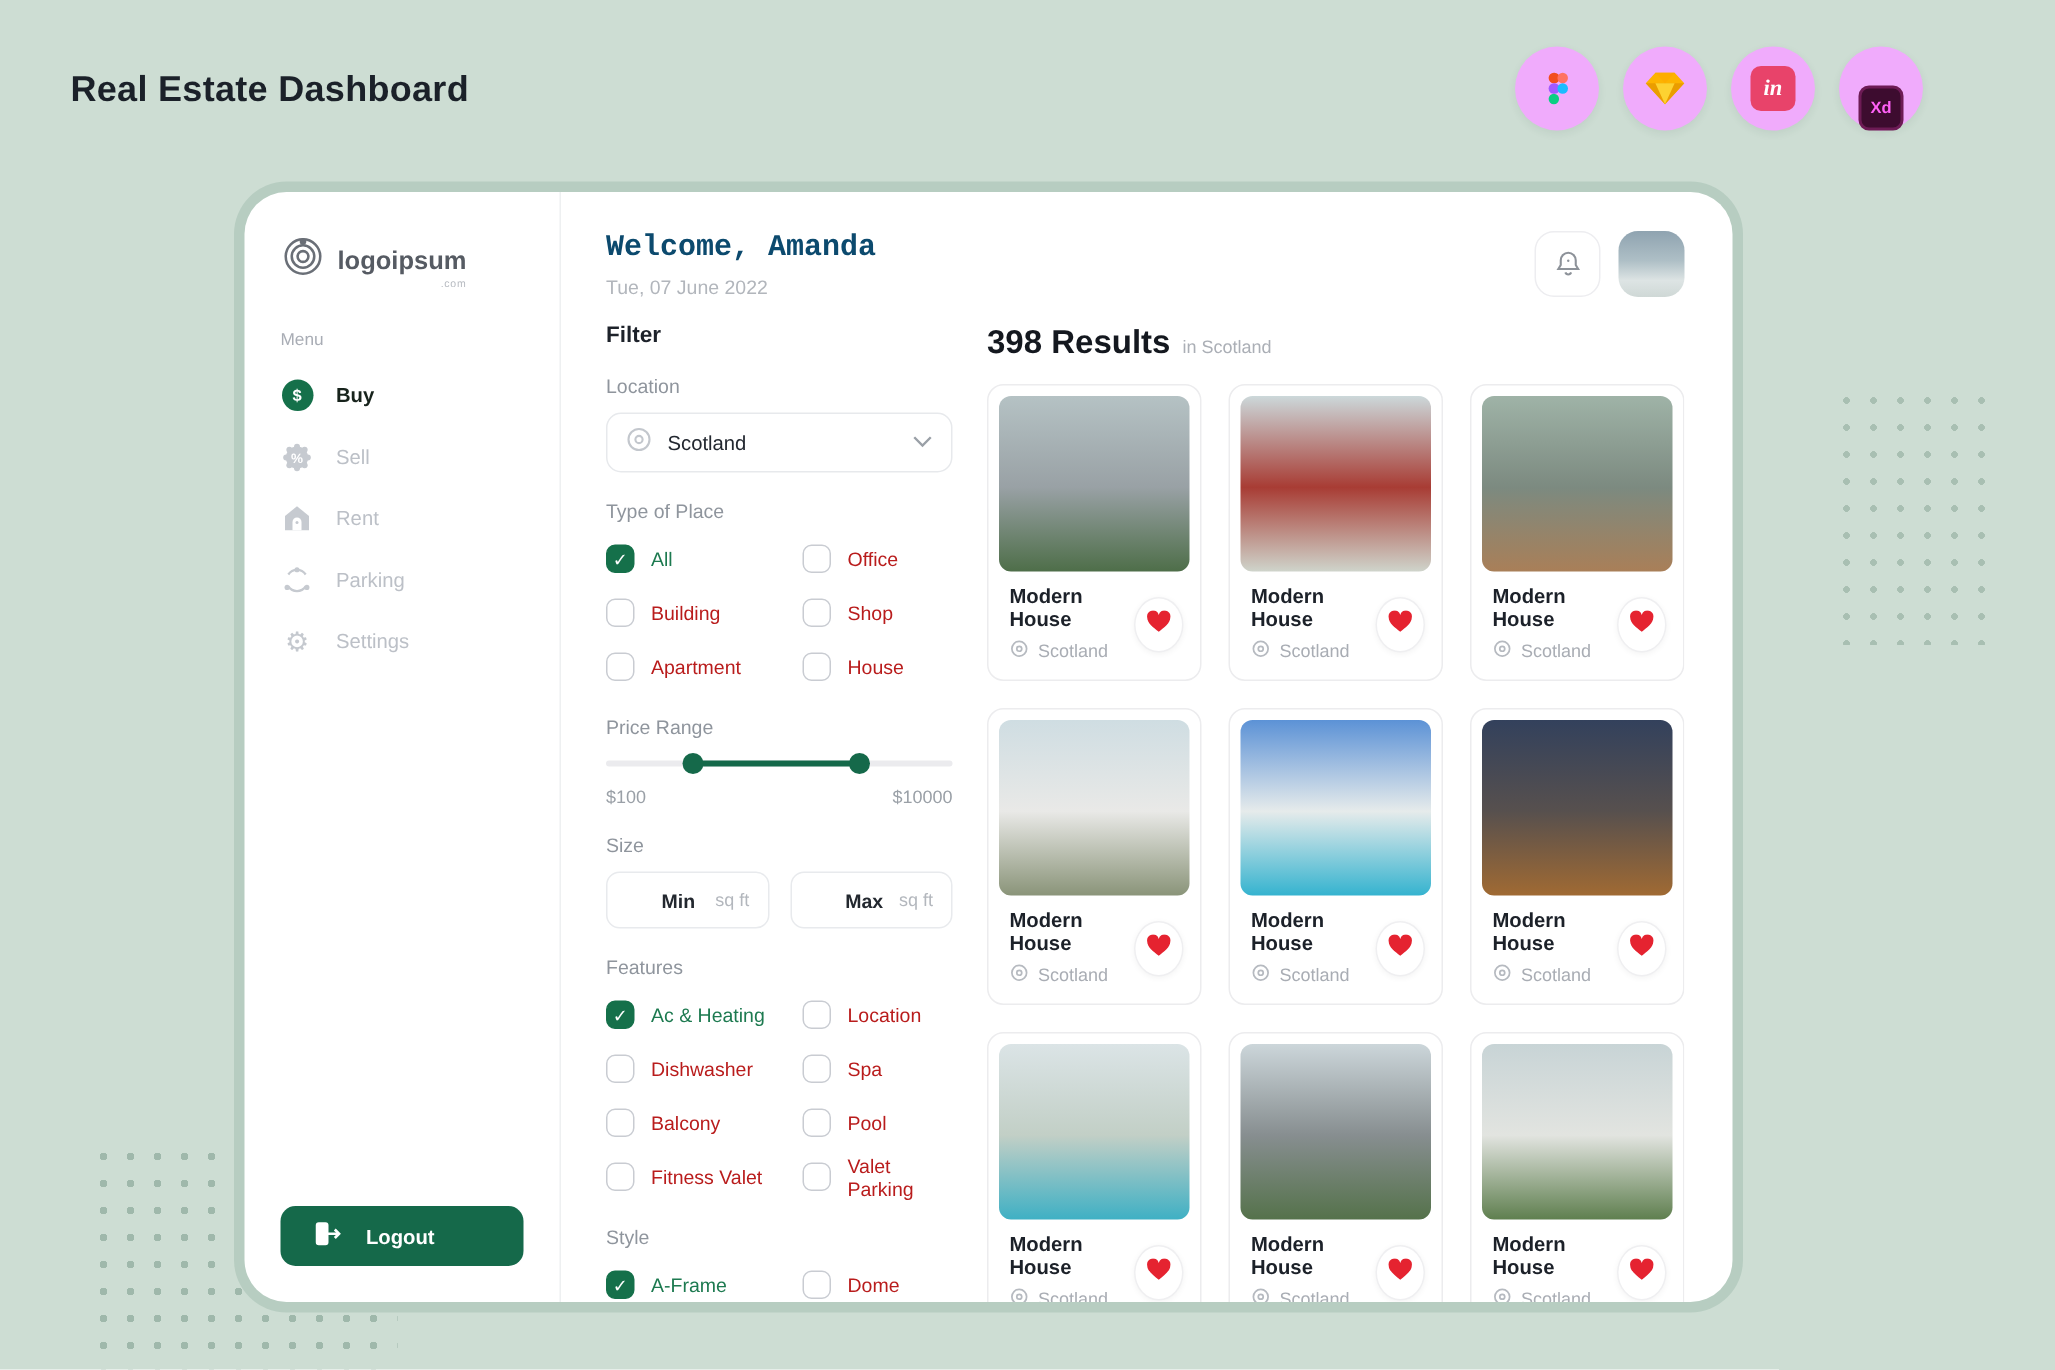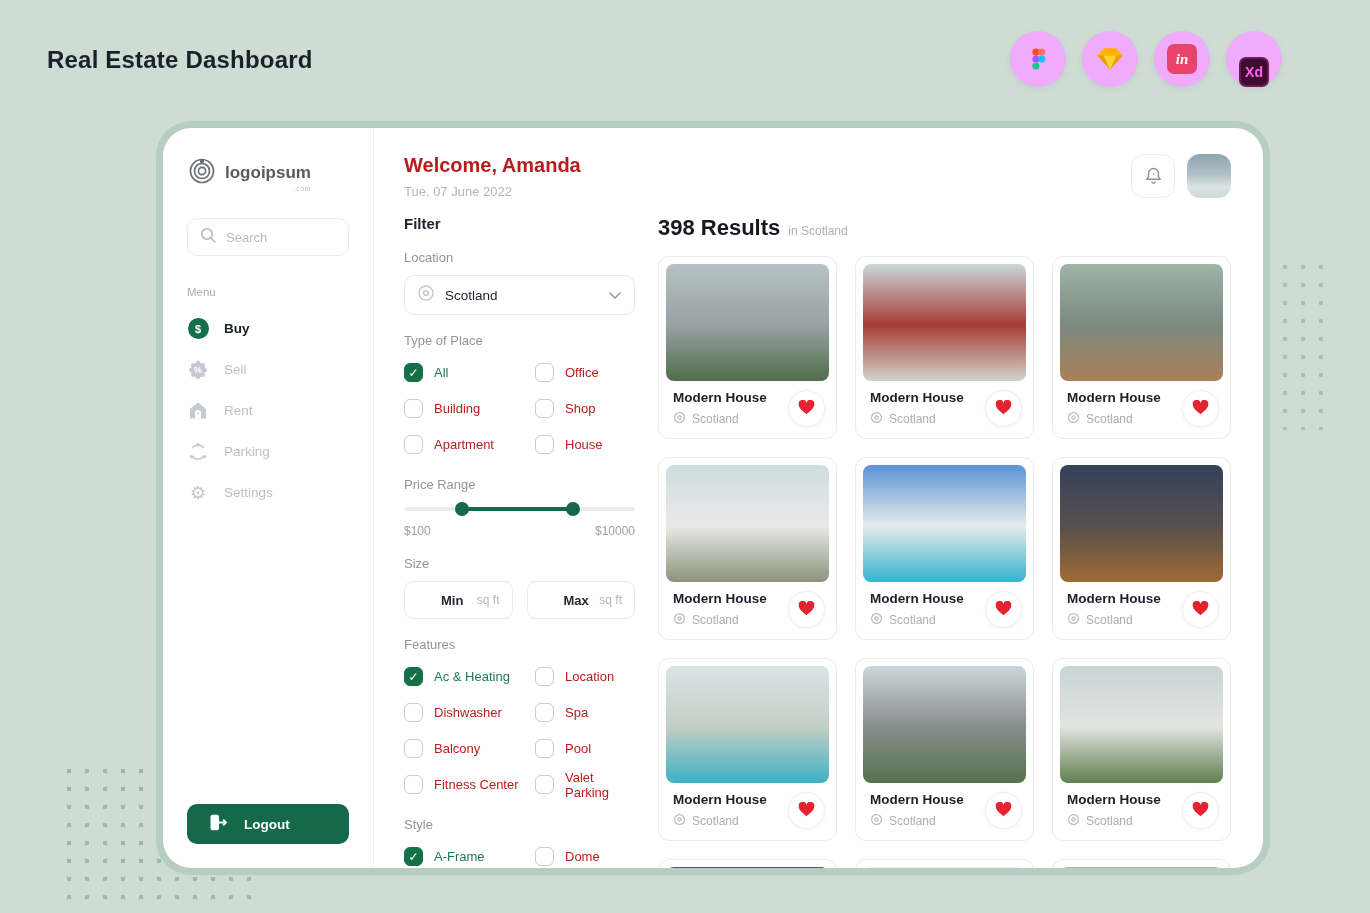--- a/index.html
+++ b/index.html
@@ -17,28 +17,28 @@
     font-size:24px; font-weight:700; letter-spacing:.2px; color:#1b2129;
   }
   .app-badges { position:absolute; left:1010px; top:31px; display:flex; gap:16px; }
   .badge {
     width:56px; height:56px; border-radius:50%; background:#f0abfc;
     display:flex; align-items:center; justify-content:center;
     box-shadow:0 2px 6px rgba(40,60,50,.08);
   }
   .badge .sq { width:30px; height:30px; border-radius:7px; display:flex; align-items:center; justify-content:center; font-weight:700; }
   .badge .sq.invision { background:#e8436a; color:#fff; font-family:"Liberation Serif", serif; font-style:italic; font-size:15px; }
-  .badge .sq.xd { background:#3d0c2f; color:#ff61f6; font-size:14px; border:2px solid #6d1b55;margin-top:25px; }
+  .badge .sq.xd { background:#3d0c2f; color:#ff61f6; font-size:11px; border:2px solid #6d1b55;margin-top:25px; }
   
   .dots { position:absolute; background-image:radial-gradient(#a8bfb2 2.1px, transparent 2.2px); background-size:18px 18px; z-index:0; }
   .dots.right { left:1222px; top:258px; width:104px; height:172px; }
   .dots.bottom-left { left:60px; top:762px; width:205px; height:151px; background-image:radial-gradient(#9fb8ab 2.4px, transparent 2.5px); }
   
   .dashboard {
-    position:absolute; left:163px; top:128px; width:1100px; height:740px;
+    position:absolute; left:163px; top:128px; width:992px; height:740px;
     background:#ffffff; border-radius:28px; z-index:2;
     box-shadow:0 0 0 7px #b7cdc1;
     display:flex; overflow:hidden;
   }
   
   .sidebar {
     width:211px; flex:0 0 211px; border-right:1px solid #eef0f1;
     padding:28px 24px 24px 24px; display:flex; flex-direction:column;
   }
   .logo { display:flex; align-items:center; gap:8px; }
@@ -59,21 +59,21 @@
   .dollar-coin { width:21px; height:21px; border-radius:50%; background:#15704a; color:#fff; font-size:11px; font-weight:700; display:flex; align-items:center; justify-content:center; }
   .gear-glyph { font-size:18px; color:#c5c9cf; line-height:1; }
   .logout-btn {
     margin-top:auto; height:40px; border:none; border-radius:10px; background:#15694a;
     color:#fff; font-size:13.5px; font-weight:600; font-family:inherit;
     display:flex; align-items:center; justify-content:flex-start; gap:16px; padding:0 22px; cursor:pointer;
   }
   
   .content { flex:1; padding:26px 32px 0 30px; display:flex; flex-direction:column; overflow:hidden; }
   .content-header { display:flex; align-items:flex-start; }
-  .welcome { font-size:20px; font-weight:700; color:#b91c1c; }
+  .welcome { font-size:20px; font-weight:700; color:#0c4a6e;font-family:Liberation Mono, monospace; }
   .date { margin-top:7px; font-size:13px; color:#b2b6bc; }
   .header-right { margin-left:auto; display:flex; gap:12px; }
   .bell-btn { width:44px; height:44px; border-radius:13px; background:#fff; border:1px solid #ededf0; display:flex; align-items:center; justify-content:center; cursor:pointer; }
   .avatar { width:44px; height:44px; border-radius:13px; background:linear-gradient(180deg,#8fa3b0 0%,#aebfc6 45%,#dde4e4 75%,#cfd8d6 100%); cursor:pointer; }
   .content-body { display:flex; margin-top:16px; gap:23px; flex:1; overflow:hidden; }
   
   .filter-col { width:231px; flex:0 0 231px; }
   .filter-title { font-size:15px; font-weight:700; color:#1d222a; }
   .f-label { font-size:13px; color:#8f959d; margin-top:18px; margin-bottom:10px; }
   .location-select {
@@ -156,29 +156,20 @@
           <circle cx="15" cy="15" r="3.6"></circle>
           <circle cx="15" cy="5" r="2.2" fill="#6a6f77" stroke="none"></circle>
         </svg>
       </span>
       <span class="logo-text">
         <span>logoipsum</span>
         <span class="logo-suffix">.com</span>
       </span>
     </div>
 
-    <div class="search-box">
-      <span>
-        <svg width="17" height="17" viewBox="0 0 17 17" fill="none" stroke="#b0b4bb" stroke-width="1.6">
-          <circle cx="7" cy="7" r="5.2"></circle>
-            <line x1="11.2" y1="11.2" x2="15.2" y2="15.2"></line>
-        </svg>
-      </span>
-      <input type="text" placeholder="Search" style="">
-    </div>
 
     <div class="menu-label">Menu</div>
     <nav class="menu" id="menu">
         <div class="menu-item active">
           <span class="mi-icon">
             <span class="dollar-coin">$</span>
           </span>
           <span class="mi-label">Buy</span>
         </div>
         <div class="menu-item">
@@ -352,21 +343,21 @@
             <label class="check-row">
               <span class="cb"></span>
               <span class="cb-label">Balcony</span>
             </label>
             <label class="check-row">
               <span class="cb"></span>
               <span class="cb-label">Pool</span>
             </label>
             <label class="check-row">
               <span class="cb"></span>
-              <span class="cb-label">Fitness Center</span>
+              <span class="cb-label">Fitness Valet</span>
             </label>
             <label class="check-row">
               <span class="cb"></span>
               <span class="cb-label">Valet Parking</span>
             </label>
           </div>
 
         <div class="f-label">Style</div>
         <div class="check-grid" id="style-grid">
             <label class="check-row checked">

